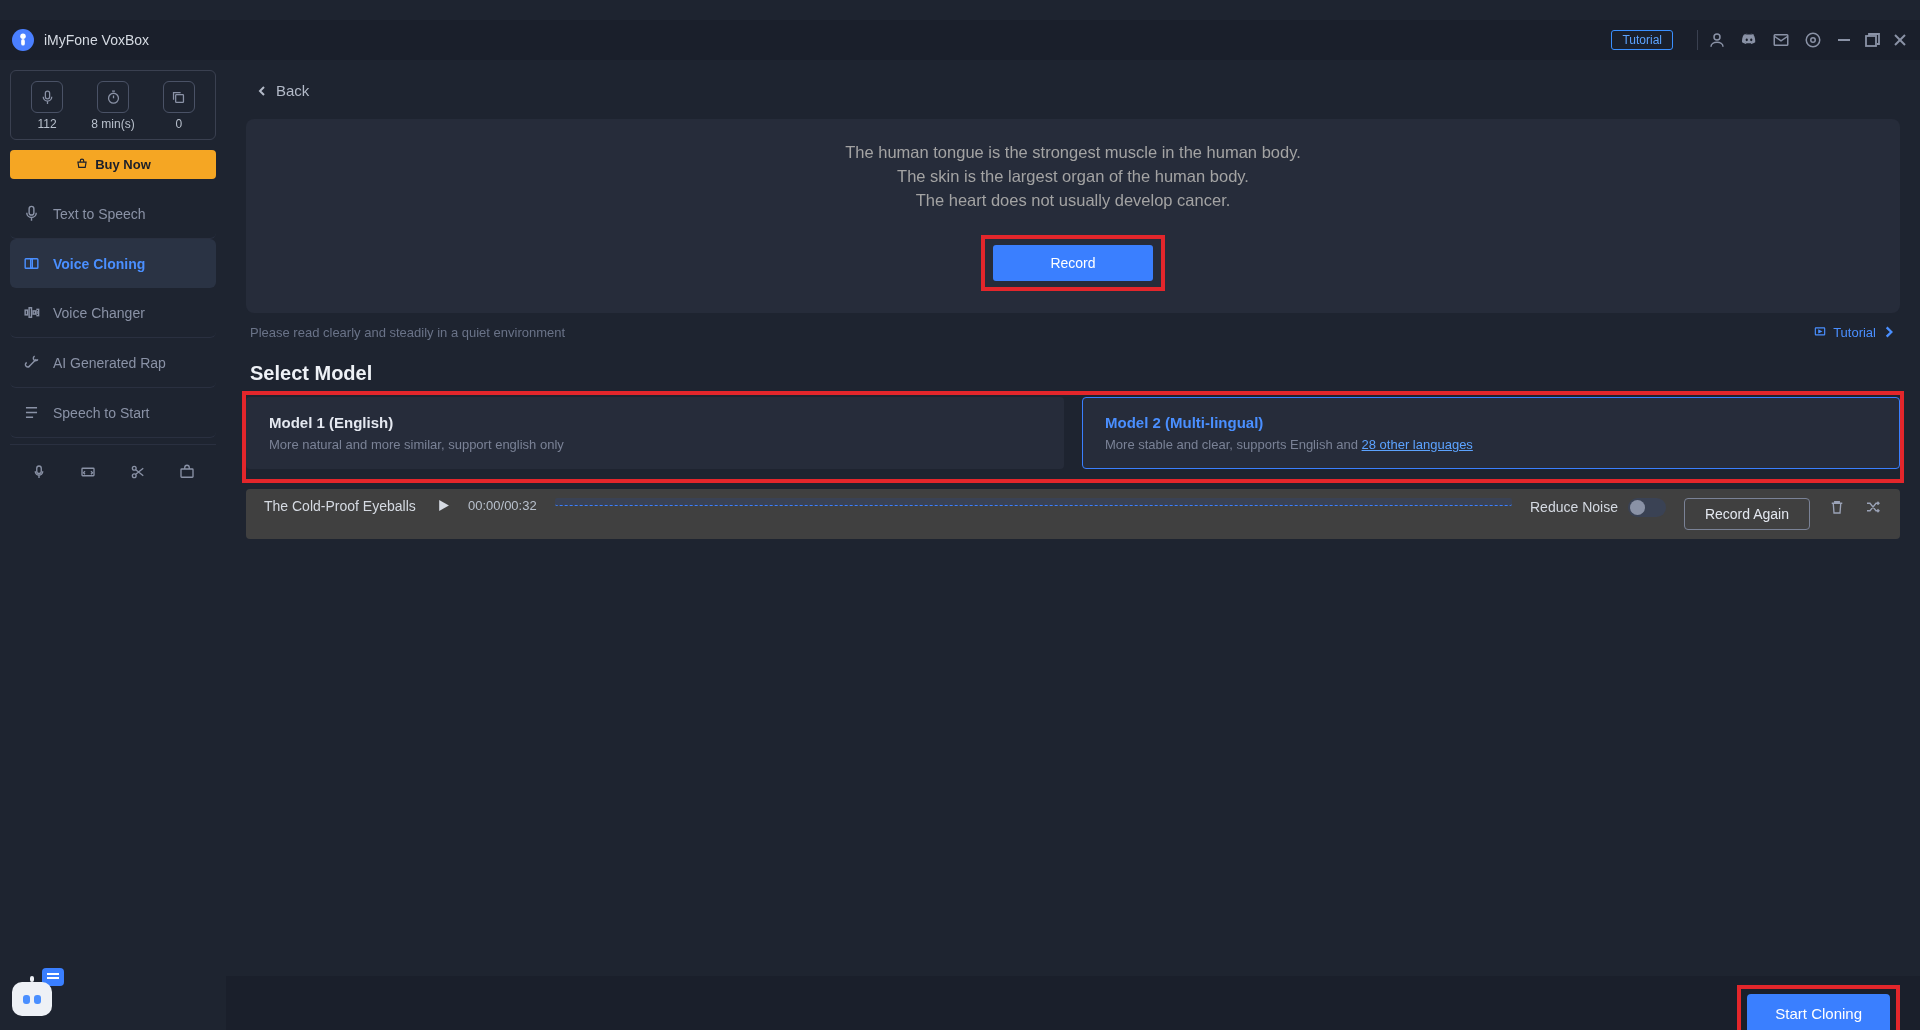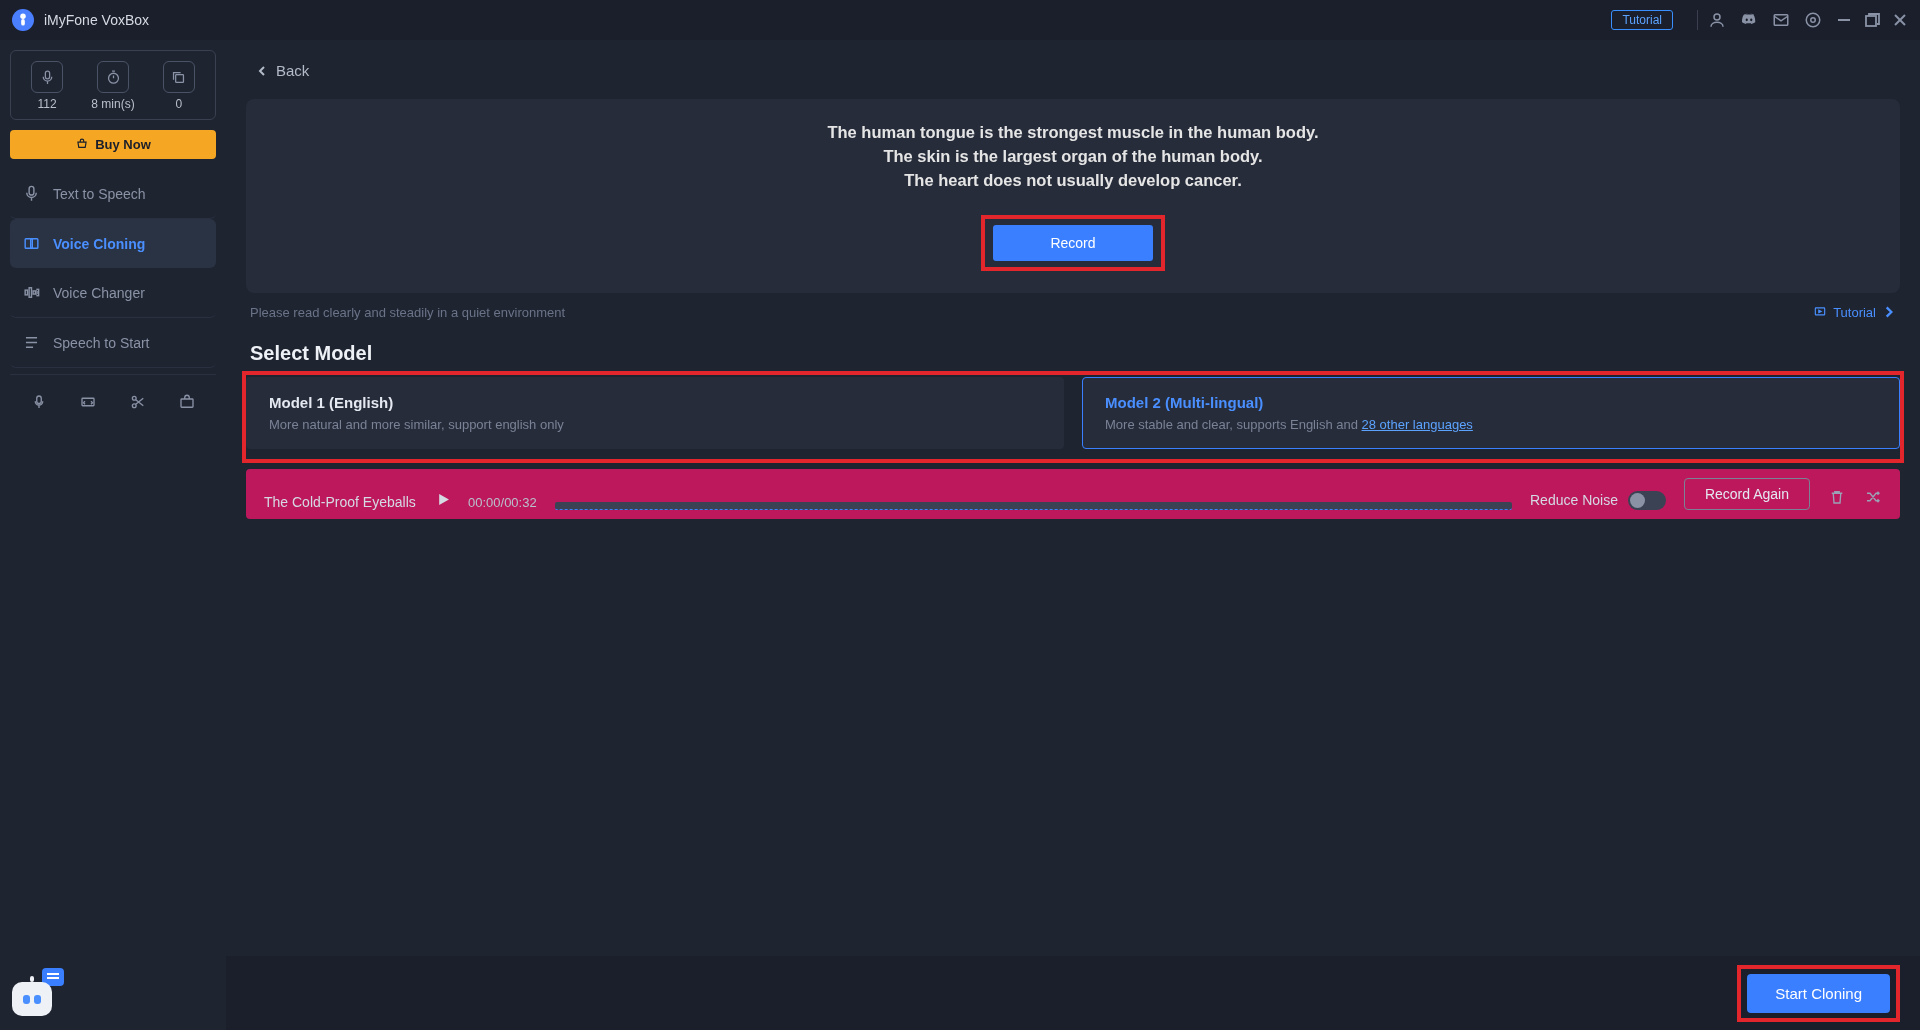--- a/index.html
+++ b/index.html
@@ -1,19 +1,19 @@
 <!DOCTYPE html>
 <html><head>
 <meta charset="utf-8">
 <style>
 * { margin: 0; padding: 0; box-sizing: border-box; font-family: -apple-system, BlinkMacSystemFont, "Segoe UI", Arial, sans-serif; }
 body { background: #1e2430; color: #b8c0cc; width: 1920px; height: 1030px; overflow: hidden; position: relative; }
 
 
-.titlebar { height: 40px; background: #1a1f2b; display: flex; align-items: center; padding: 0 12px; }
+.titlebar { height: 40px; background: #1a1f2b; display: flex; align-items: center; padding: 0 12px; margin-top: 20px; }
 .titlebar-logo { width: 22px; height: 22px; background: #4a7fff; border-radius: 50%; display: flex; align-items: center; justify-content: center; color: #fff; font-size: 13px; margin-right: 10px; }
 .titlebar-title { color: #d5dae2; font-size: 14px; font-weight: 500; }
 .titlebar-spacer { flex: 1; }
 .titlebar-tutorial { border: 1px solid #3a8fff; color: #5ca3ff; padding: 2px 10px; font-size: 12px; border-radius: 3px; margin-right: 14px; cursor: pointer; }
 .titlebar-divider { width: 1px; height: 20px; background: #3a4050; margin: 0 10px; }
 .titlebar-icons { display: flex; align-items: center; gap: 14px; }
 .tb-icon { width: 18px; height: 18px; color: #8a92a6; cursor: pointer; display:flex; align-items:center; justify-content:center;}
 .tb-icon svg { width: 18px; height: 18px; }
 .window-controls { display: flex; gap: 12px; margin-left: 14px; }
 .wc-icon { width: 16px; height: 16px; color: #8a92a6; cursor: pointer; display:flex; align-items:center; justify-content:center;}
@@ -44,21 +44,21 @@
 .bottom-icons { display: flex; justify-content: space-around; padding: 18px 4px; border-top: 1px solid #2a3040; margin-top: 6px;}
 .bicon { color: #8a92a6; cursor: pointer; }
 .bicon svg { width: 18px; height: 18px; }
 
 
 .back-row { display: flex; align-items: center; gap: 8px; padding: 22px 10px 20px; cursor: pointer; color: #b3bac8; font-size: 15px;}
 .back-row svg { width: 12px; height: 12px; }
 
 
 .reading-panel { background: #262c3a; border-radius: 8px; padding: 22px 20px 22px; text-align: center; position: relative;}
-.reading-text { color: #e5e5e5; font-weight: 700; font-size: 16.5px; line-height: 1.45; }
+.reading-text { color: #a3a3a3; font-weight: 400; font-size: 16.5px; line-height: 1.45; }
 .record-box { display: inline-block; margin-top: 22px; border: 4px solid #e3262b; padding: 6px 8px; }
 .record-btn { background: #3a7fff; color: #fff; border: none; padding: 10px 57px; font-size: 14px; border-radius: 3px; cursor: pointer; }
 
 .hint-row { display: flex; justify-content: space-between; align-items: center; padding: 12px 4px 18px; }
 .hint-text { color: #6a7388; font-size: 13px; }
 .tutorial-link { color: #4a8fff; font-size: 13px; display: flex; align-items: center; gap: 6px; cursor: pointer; }
 .tutorial-link svg { width: 14px; height: 14px; }
 
 
 .section-title { color: #eef1f6; font-size: 20px; font-weight: 600; padding: 4px 4px 12px; }
@@ -67,21 +67,21 @@
 .model-row-highlight { position: absolute; left: -4px; right: -4px; top: -6px; bottom: -14px; border: 4px solid #e3262b; pointer-events: none; }
 .model-card { flex: 1; background: #262c3a; border-radius: 4px; padding: 16px 22px; cursor: pointer; border: 1px solid transparent; }
 .model-card.selected { border: 1.5px solid #3a7fff; }
 .model-title { font-size: 15px; font-weight: 600; margin-bottom: 6px; }
 .model-card:not(.selected) .model-title { color: #e4e8f0; }
 .model-card.selected .model-title { color: #4a8fff; }
 .model-desc { font-size: 13px; color: #7a8296; }
 .model-link { color: #5ca3ff; text-decoration: underline; cursor: pointer; }
 
 
-.player-row { background: #be185d; border-radius: 4px; margin-top: 20px; padding: 9px 18px; display: flex; align-items: flex-end; gap: 18px;}
+.player-row { background: #404040; border-radius: 4px; margin-top: 20px; padding: 9px 18px; display: flex; align-items: flex-start; gap: 18px;}
 .track-name { color: #d5dae2; font-size: 14px; min-width: 155px;}
 .play-icon svg { width: 13px; height: 13px; color:#d5dae2; cursor:pointer; }
 .time-text { color: #b8c0cc; font-size: 13px; }
 .progress-bar { flex: 1; height: 4px; background: #3a4254; border-radius: 2px; position: relative; border-bottom: 1px dashed #3a7fff; padding-bottom:3px; box-sizing: content-box;}
 .reduce-noise { color: #d5dae2; font-size: 14px; display: flex; align-items: center; gap: 10px; }
 .toggle { width: 38px; height: 19px; background: #3a4254; border-radius: 10px; position: relative; cursor: pointer; }
 .toggle::after { content: ''; position: absolute; width: 15px; height: 15px; background: #8a92a6; border-radius: 50%; top: 2px; left: 2px; }
 .record-again-btn { background: transparent; border: 1px solid #7a8296; color: #e4e8f0; padding: 7px 20px; border-radius: 4px; font-size: 14px; cursor: pointer; }
 .tool-icon { color: #9aa2b6; cursor: pointer; }
 .tool-icon svg { width: 18px; height: 18px; }
@@ -218,20 +218,26 @@
       <svg viewBox="0 0 24 24" fill="none" stroke="currentColor" stroke-width="1.8">
           <rect x="4" y="9" width="3" height="6"></rect>
           <rect x="9" y="6" width="3" height="12"></rect>
           <rect x="14" y="10" width="3" height="4"></rect>
           <rect x="19" y="8" width="2" height="8"></rect>
         </svg>
       <span>Voice Changer</span>
     </div>
     <div class="nav-item">
       <svg viewBox="0 0 24 24" fill="none" stroke="currentColor" stroke-width="1.8">
+          <path d="M8 18l10-10M6 12a3 3 0 104 4M16 4a3 3 0 104 4"></path>
+        </svg>
+      <span>AI Generated Rap</span>
+    </div>
+    <div class="nav-item">
+      <svg viewBox="0 0 24 24" fill="none" stroke="currentColor" stroke-width="1.8">
           <path d="M5 6h14M5 12h14M5 18h9"></path>
         </svg>
       <span>Speech to Start</span>
     </div>
 
     <div class="bottom-icons">
       <span class="bicon"><svg viewBox="0 0 24 24" fill="none" stroke="currentColor" stroke-width="1.8">
             <rect x="9" y="4" width="6" height="10" rx="3"></rect>
             <path d="M7 11a5 5 0 0010 0M12 16v4"></path>
           </svg></span>

